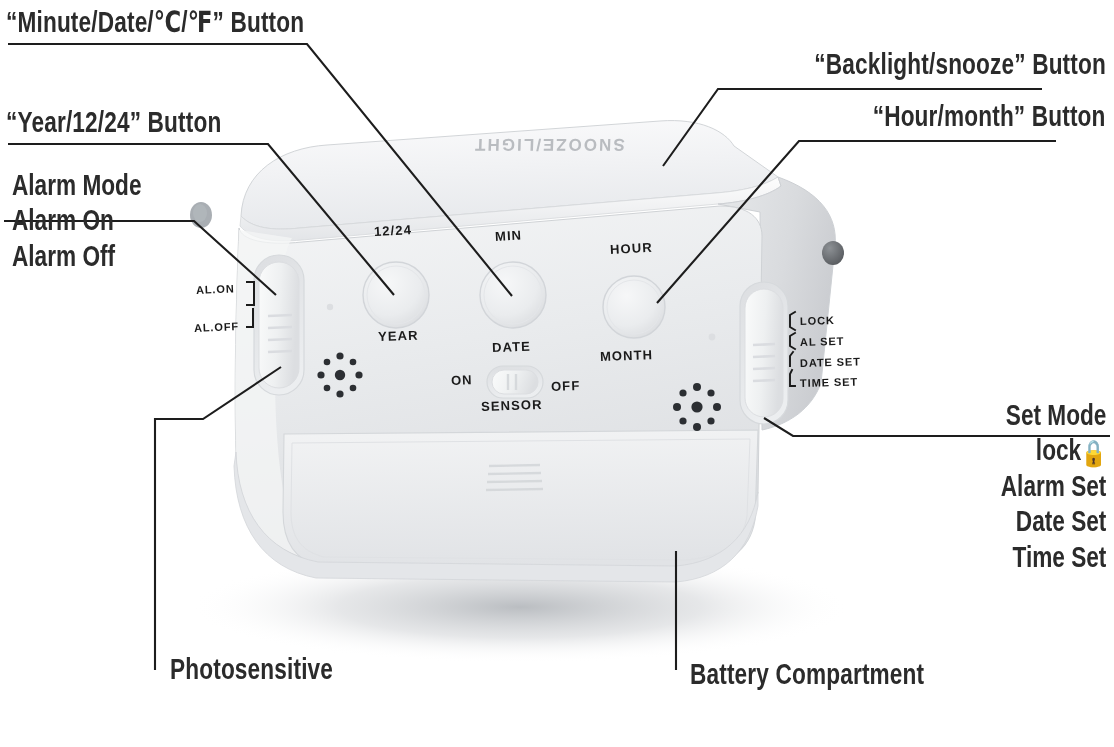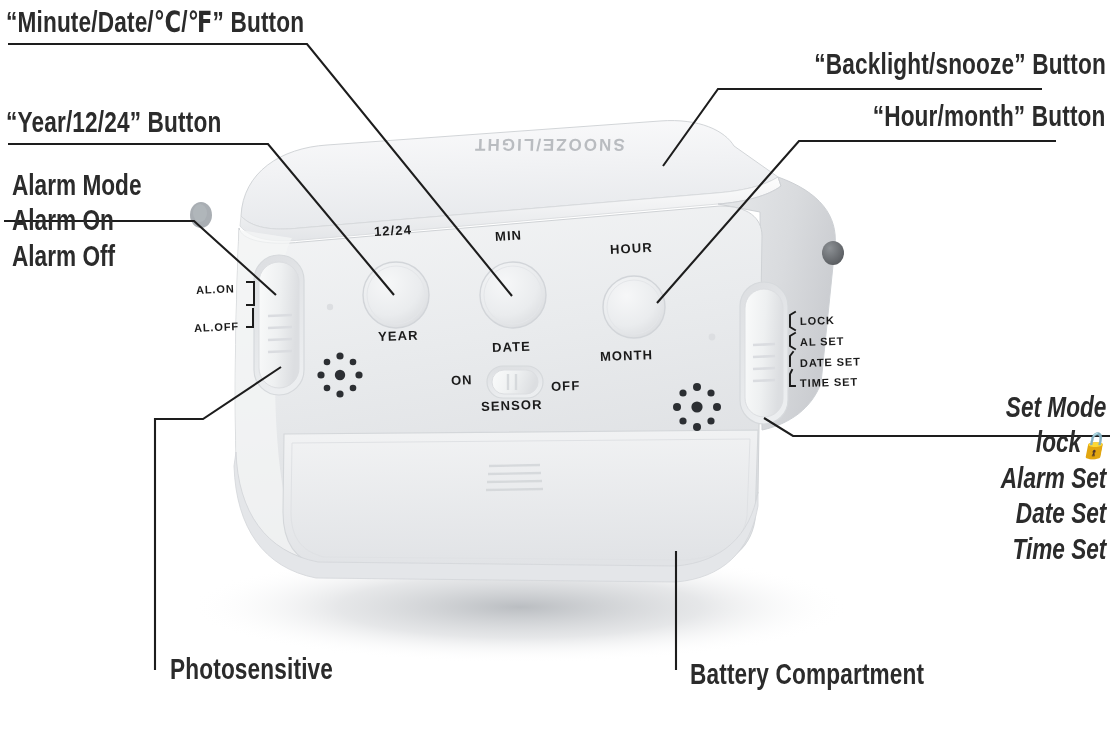--- a/index.html
+++ b/index.html
@@ -308,21 +308,21 @@
   <div class="grp" style="left:12px; top:168px;">
     <div class="line">Alarm Mode</div>
     <div class="line">Alarm On</div>
     <div class="line">Alarm Off</div>
   </div>
 
   <div class="callout lg rt" style="right:8px; top:50px; transform:scaleX(0.78); transform-origin:right top;">“Backlight/snooze” Button</div>
 
   <div class="callout lg rt" style="right:8px; top:102px; transform:scaleX(0.78); transform-origin:right top;">“Hour/month” Button</div>
 
-  <div class="grp right" style="right:8px; top:390px; text-align:right;font-style:italic;">
+  <div class="grp right" style="right:8px; top:398px; text-align:right;">
     <div class="line">Set Mode</div>
     <div class="line">
       <span>lock</span><span class="lock-glyph">🔒</span>
     </div>
     <div class="line">Alarm Set</div>
     <div class="line">Date Set</div>
     <div class="line">Time Set</div>
   </div>
 
   <div class="callout lg" style="left:170px; top:655px;">Photosensitive</div>

